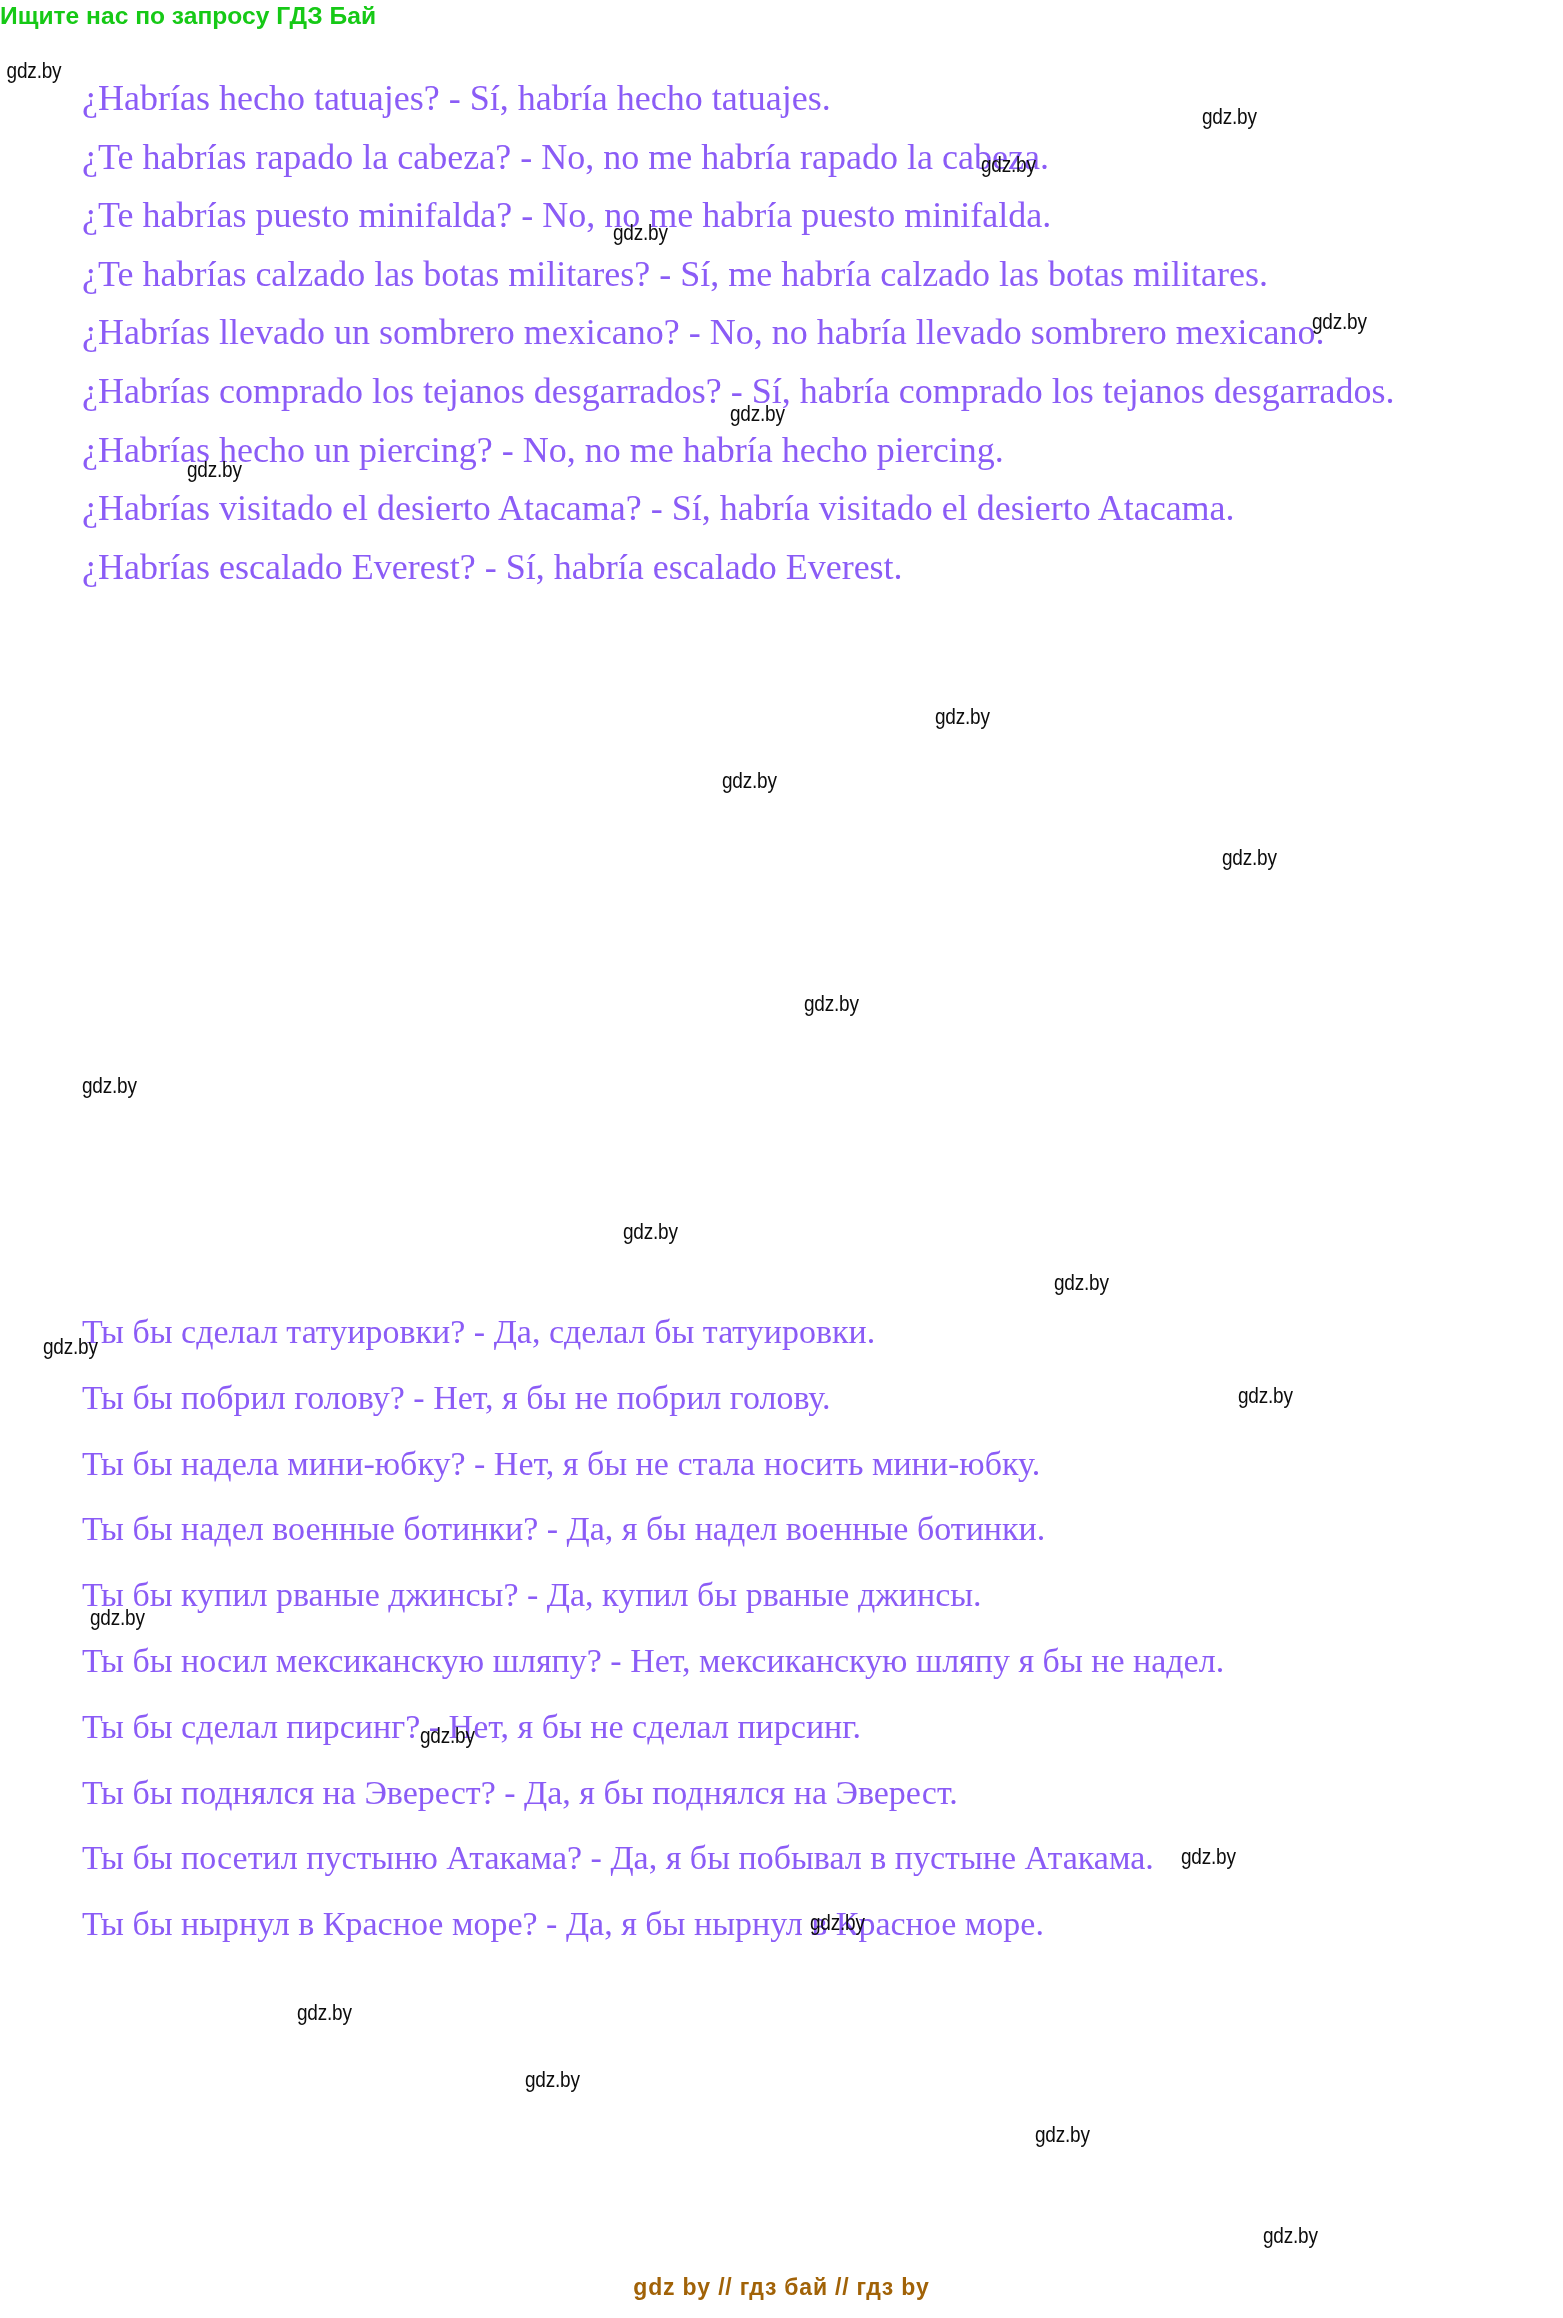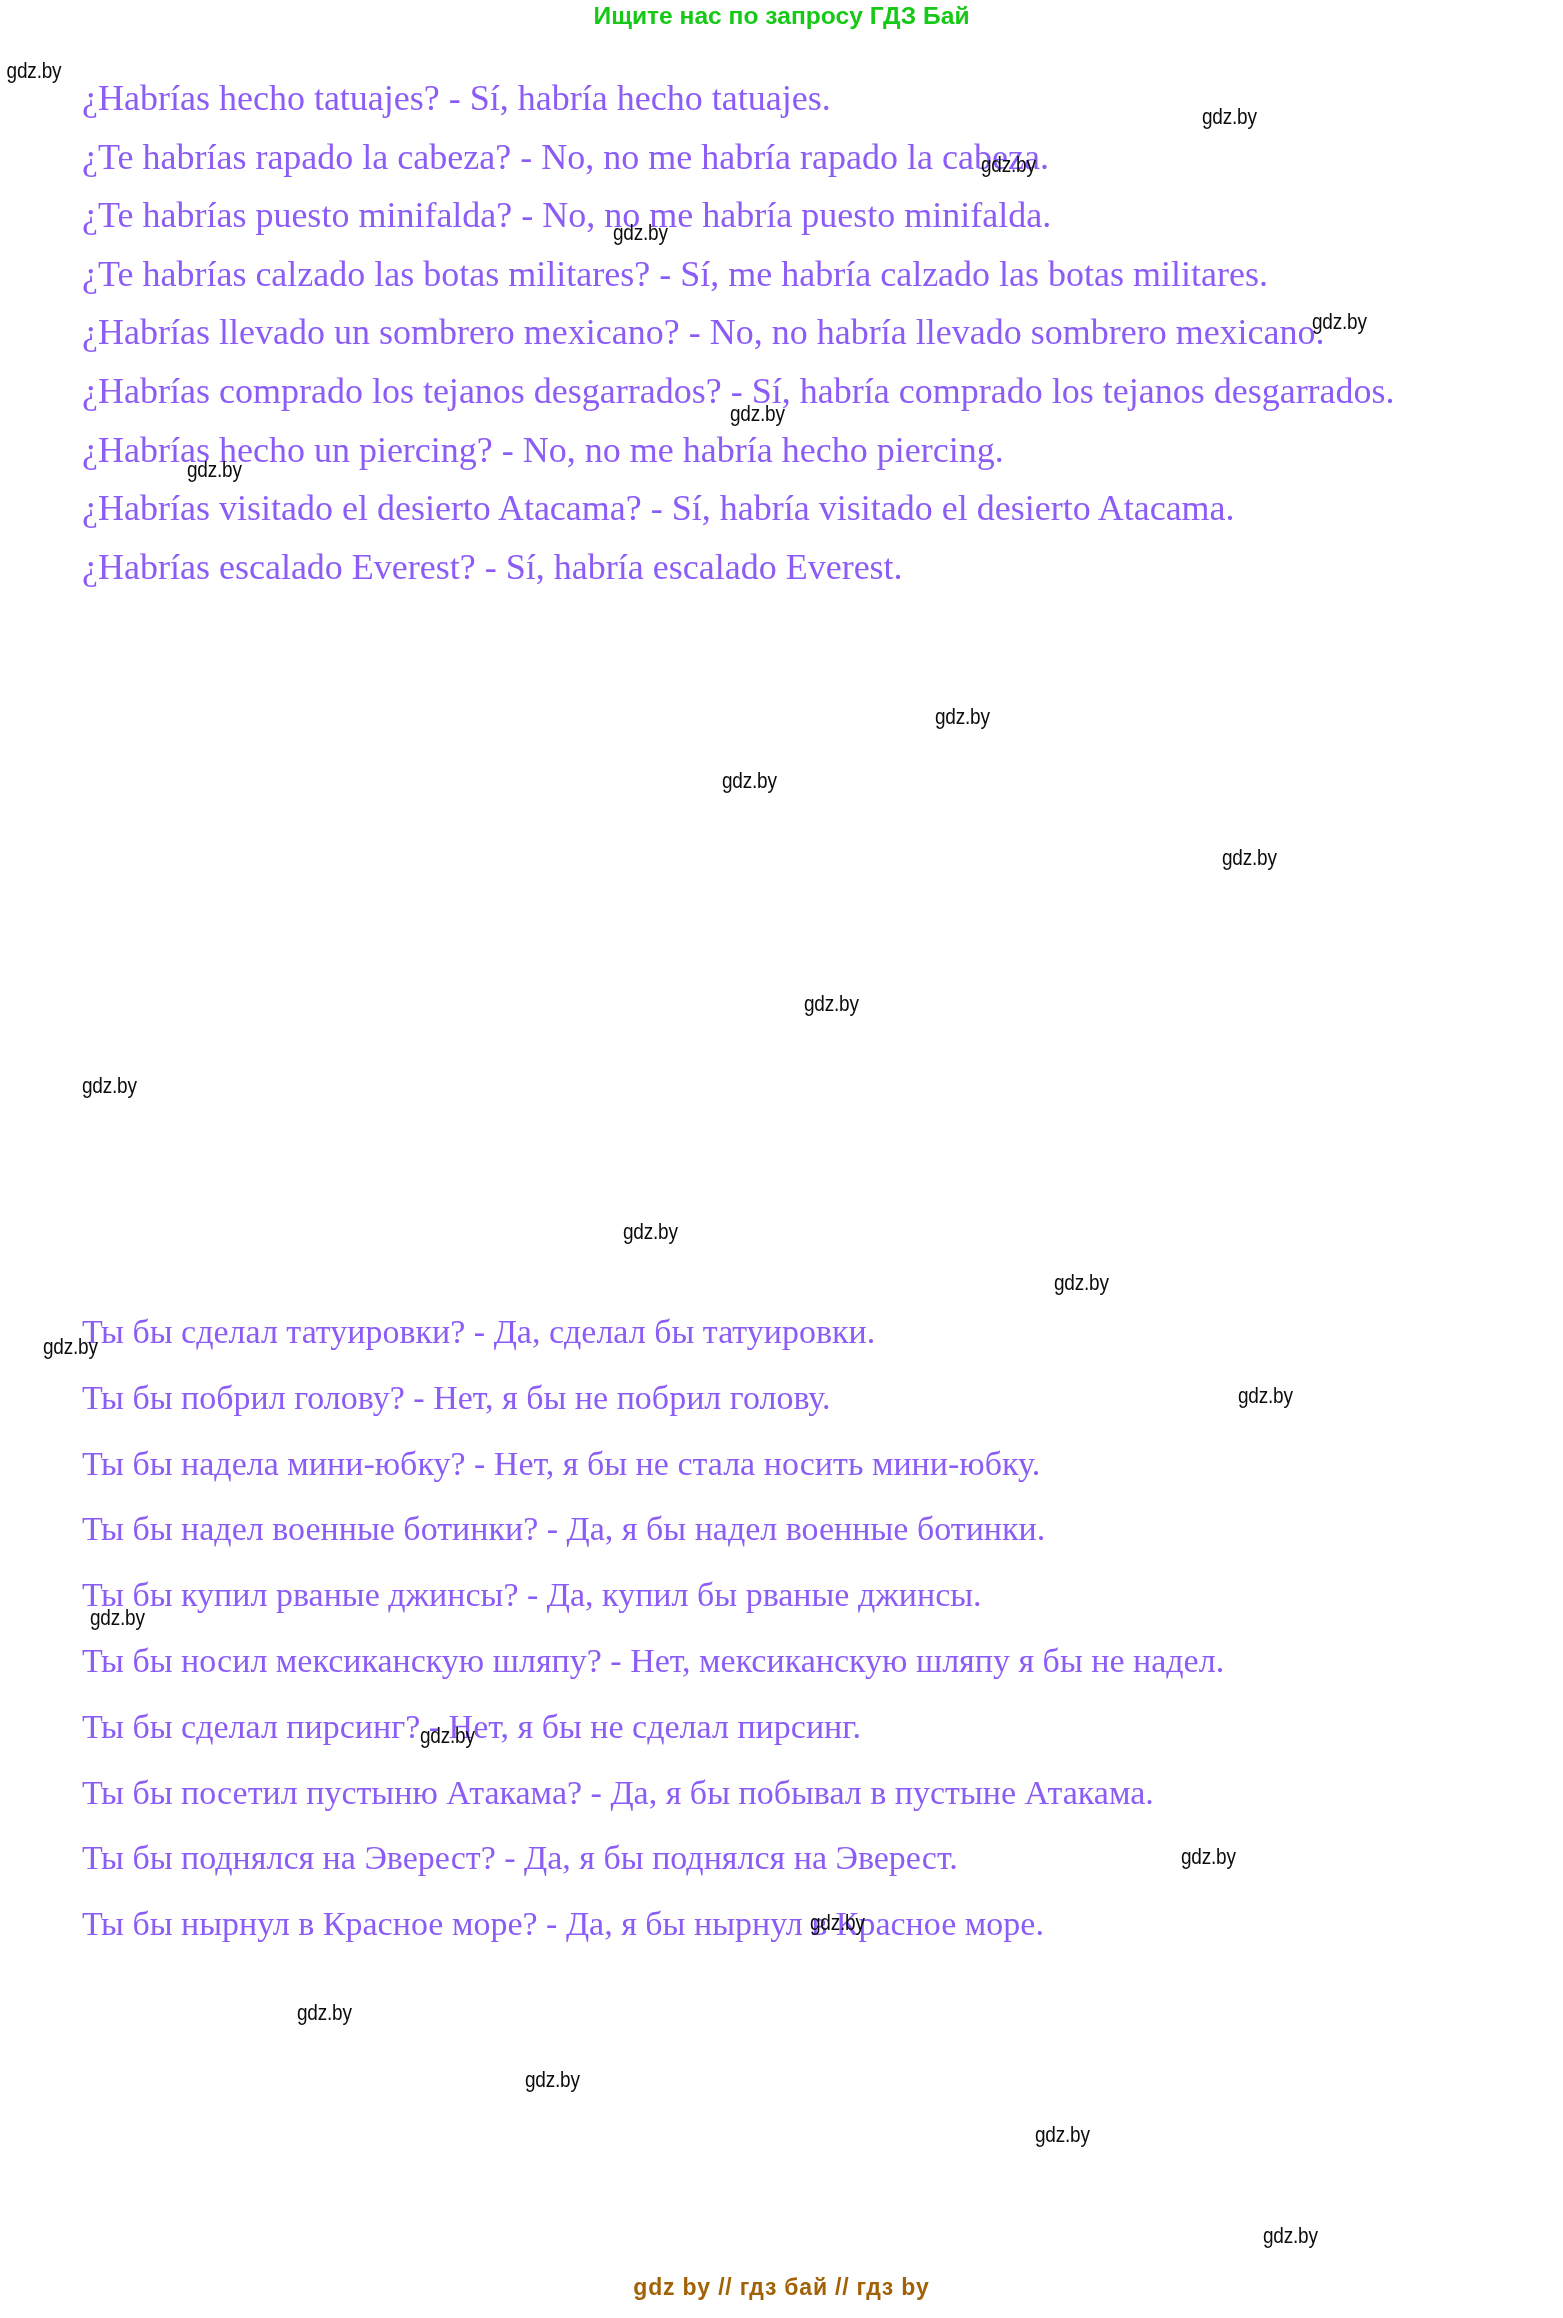--- a/index.html
+++ b/index.html
@@ -20,21 +20,20 @@
     background: #ffffff;
     overflow: hidden;
   }
 
   
   .promo-banner {
     position: absolute;
     top: 1.6px;
     left: 0;
     width: 100%;
-    text-align: center;
     font-family: "Liberation Sans", sans-serif;
     font-weight: bold;
     font-size: 24.6px;
     color: #16c916;
     letter-spacing: 0px;
   }
 
   
   .promo-footer {
     position: absolute;
@@ -104,22 +103,22 @@
     </div>
 
   <div class="block ru-block" id="ru-block" style="top: 1306px;">
       <p class="line">Ты бы сделал татуировки? - Да, сделал бы татуировки.</p>
       <p class="line">Ты бы побрил голову? - Нет, я бы не побрил голову.</p>
       <p class="line">Ты бы надела мини-юбку? - Нет, я бы не стала носить мини-юбку.</p>
       <p class="line">Ты бы надел военные ботинки? - Да, я бы надел военные ботинки.</p>
       <p class="line">Ты бы купил рваные джинсы? - Да, купил бы рваные джинсы.</p>
       <p class="line">Ты бы носил мексиканскую шляпу? - Нет, мексиканскую шляпу я бы не надел.</p>
       <p class="line">Ты бы сделал пирсинг? - Нет, я бы не сделал пирсинг.</p>
+      <p class="line">Ты бы поднялся на Эверест? - Да, я бы поднялся на Эверест.</p>
       <p class="line">Ты бы посетил пустыню Атакама? - Да, я бы побывал в пустыне Атакама.</p>
-      <p class="line">Ты бы поднялся на Эверест? - Да, я бы поднялся на Эверест.</p>
       <p class="line">Ты бы нырнул в Красное море? - Да, я бы нырнул в Красное море.</p>
     </div>
 
   <div id="wm-layer">
       <span class="wm" style="left: 6.6px; top: 59px; color: rgb(13, 13, 13);">gdz.by</span>
       <span class="wm" style="left: 1202px; top: 105px; color: rgb(13, 13, 13);">gdz.by</span>
       <span class="wm" style="left: 981px; top: 153px; color: rgb(13, 13, 13);">gdz.by</span>
       <span class="wm" style="left: 613px; top: 221px; color: rgb(13, 13, 13);">gdz.by</span>
       <span class="wm" style="left: 1312px; top: 310px; color: rgb(13, 13, 13);">gdz.by</span>
       <span class="wm" style="left: 730px; top: 402px; color: rgb(13, 13, 13);">gdz.by</span>

